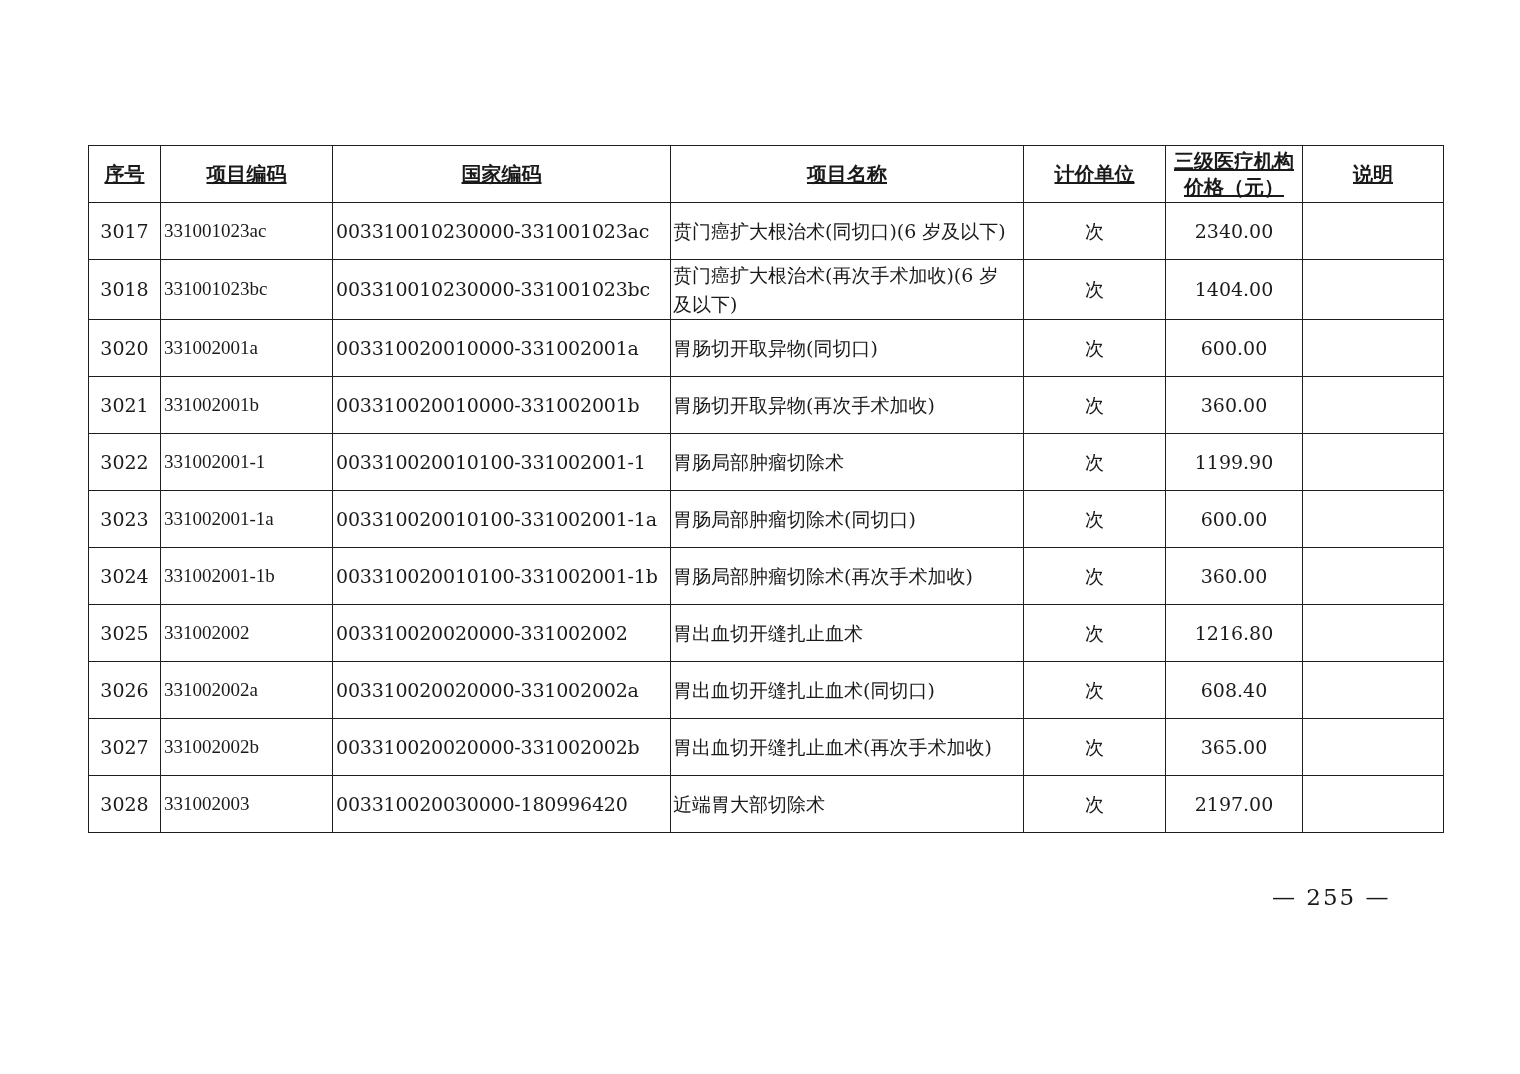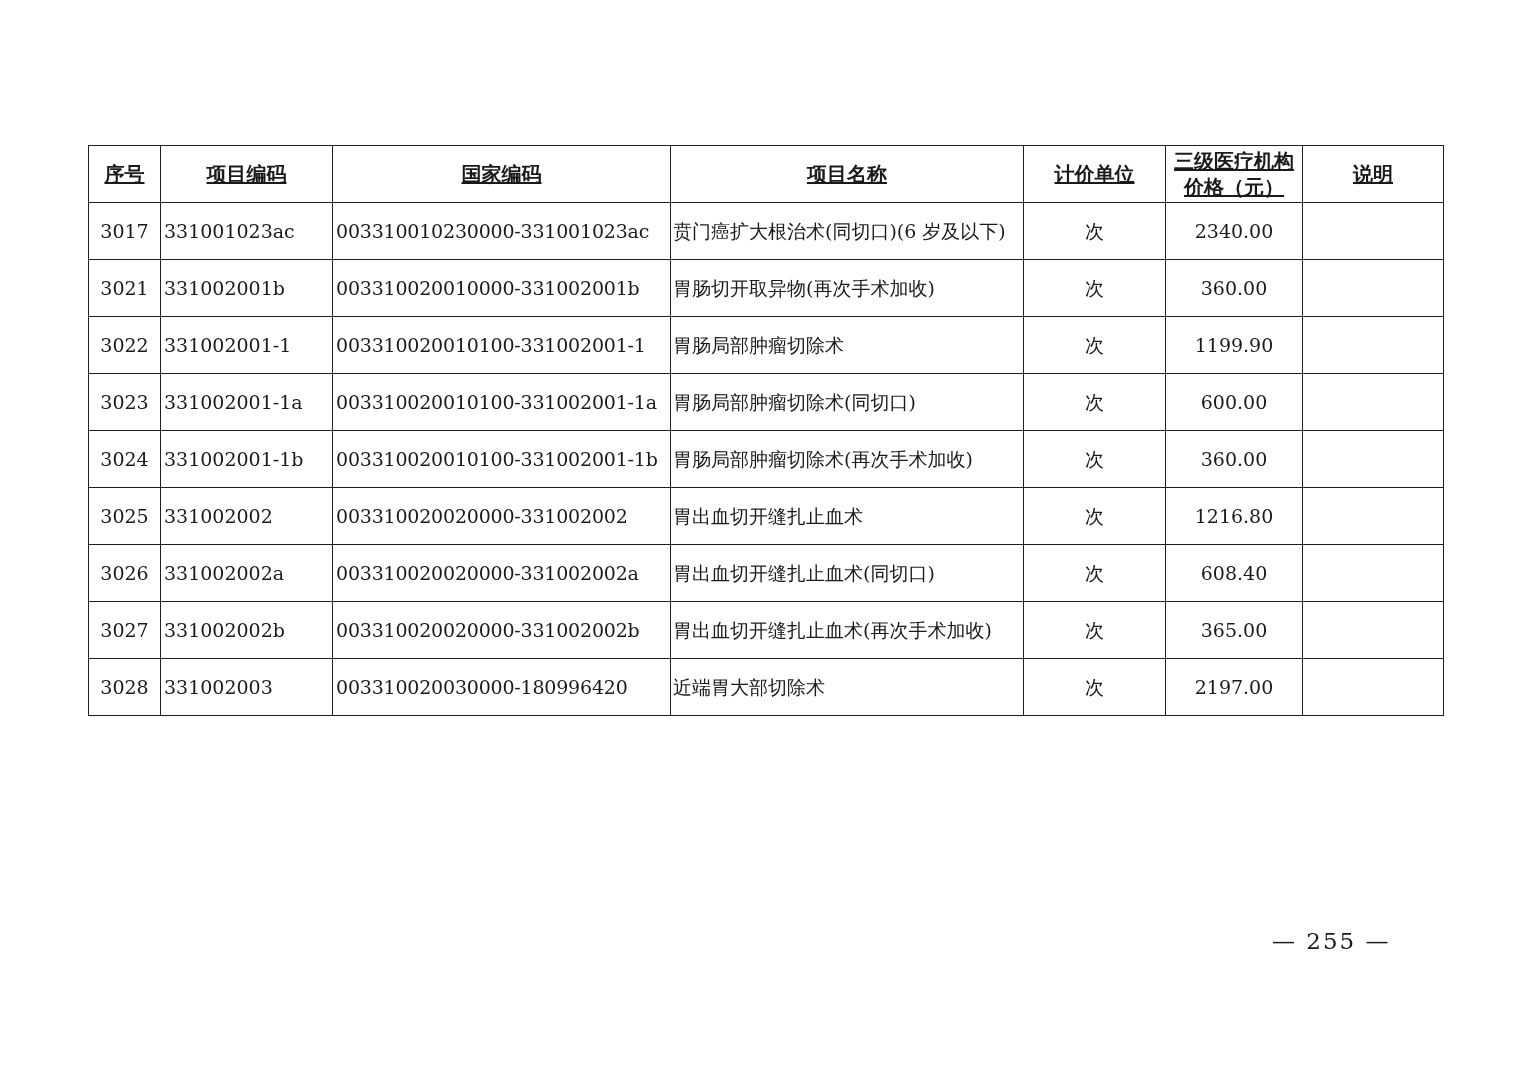--- a/index.html
+++ b/index.html
@@ -37,30 +37,30 @@
     font-size: 20px;
     text-align: center;
     line-height: 1.3;
     white-space: pre-line;
   }
   .price-table td {
     font-size: 19px;
     line-height: 1.5;
   }
   td.c-seq   { text-align: center; }
-  td.c-code  { text-align: left; padding-left: 3px; }
+  td.c-code  { text-align: left; padding-left: 3px; font-family: Liberation Serif, serif; }
   td.c-ncode { text-align: left; padding-left: 3px; letter-spacing: -0.2px; margin-top: 28px; }
   td.c-name  { text-align: left; padding-left: 2px; padding-right: 17px; }
   td.c-unit  { text-align: center; }
   td.c-price { text-align: center; }
   td.c-note  { text-align: center; }
   .page-number {
     position: absolute;
     left: 1272px;
-    top: 928px;
+    top: 884px;
     font-size: 23px;
     letter-spacing: 2px;
     color: #1a1a1a;
     white-space: nowrap;
   }
 </style>
 </head>
 <body>
 
 <div class="page">
@@ -88,20 +88,38 @@
       </tr>
     </thead>
     <tbody>
       <tr>
         <td class="c-seq">3017</td>
         <td class="c-code">331001023ac</td>
         <td class="c-ncode">003310010230000-331001023ac</td>
         <td class="c-name">贲门癌扩大根治术(同切口)(6 岁及以下)</td>
         <td class="c-unit">次</td>
         <td class="c-price">2340.00</td>
+        <td class="c-note"></td>
+      </tr>
+      <tr class="tall">
+        <td class="c-seq">3018</td>
+        <td class="c-code">331001023bc</td>
+        <td class="c-ncode">003310010230000-331001023bc</td>
+        <td class="c-name">贲门癌扩大根治术(再次手术加收)(6 岁及以下)</td>
+        <td class="c-unit">次</td>
+        <td class="c-price">1404.00</td>
+        <td class="c-note"></td>
+      </tr>
+      <tr>
+        <td class="c-seq">3020</td>
+        <td class="c-code">331002001a</td>
+        <td class="c-ncode">003310020010000-331002001a</td>
+        <td class="c-name">胃肠切开取异物(同切口)</td>
+        <td class="c-unit">次</td>
+        <td class="c-price">600.00</td>
         <td class="c-note"></td>
       </tr>
       <tr>
         <td class="c-seq">3021</td>
         <td class="c-code">331002001b</td>
         <td class="c-ncode">003310020010000-331002001b</td>
         <td class="c-name">胃肠切开取异物(再次手术加收)</td>
         <td class="c-unit">次</td>
         <td class="c-price">360.00</td>
         <td class="c-note"></td>

